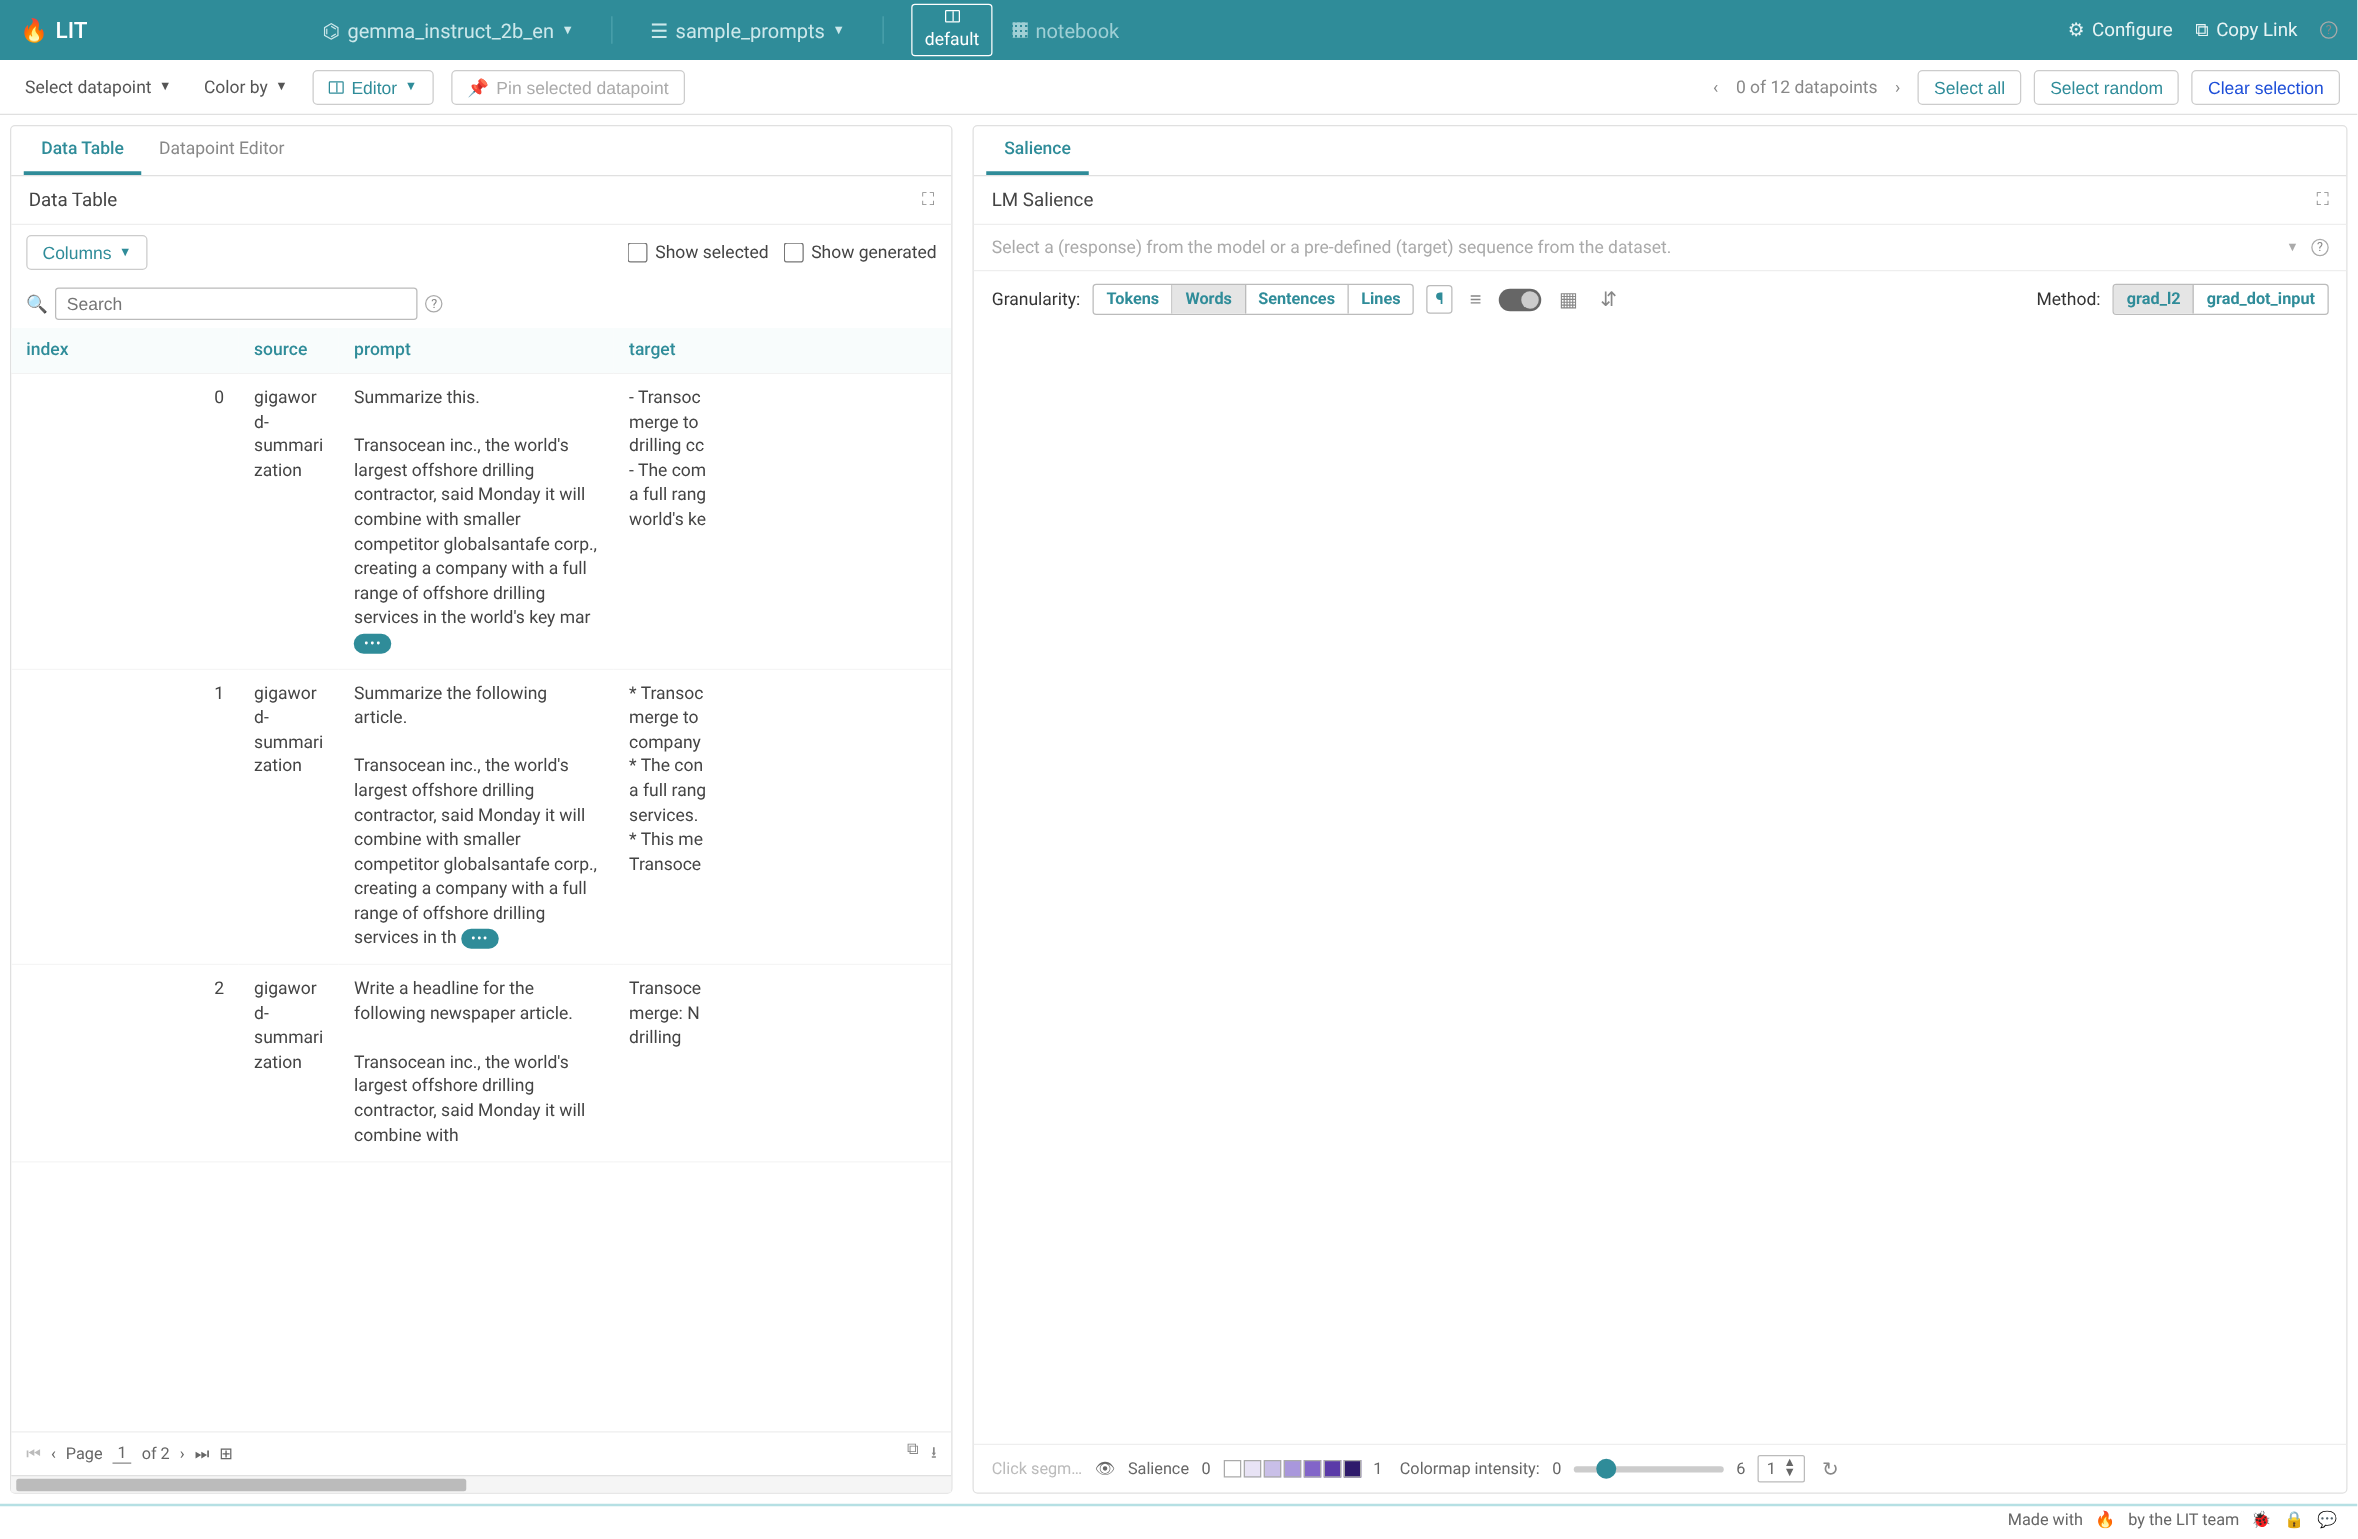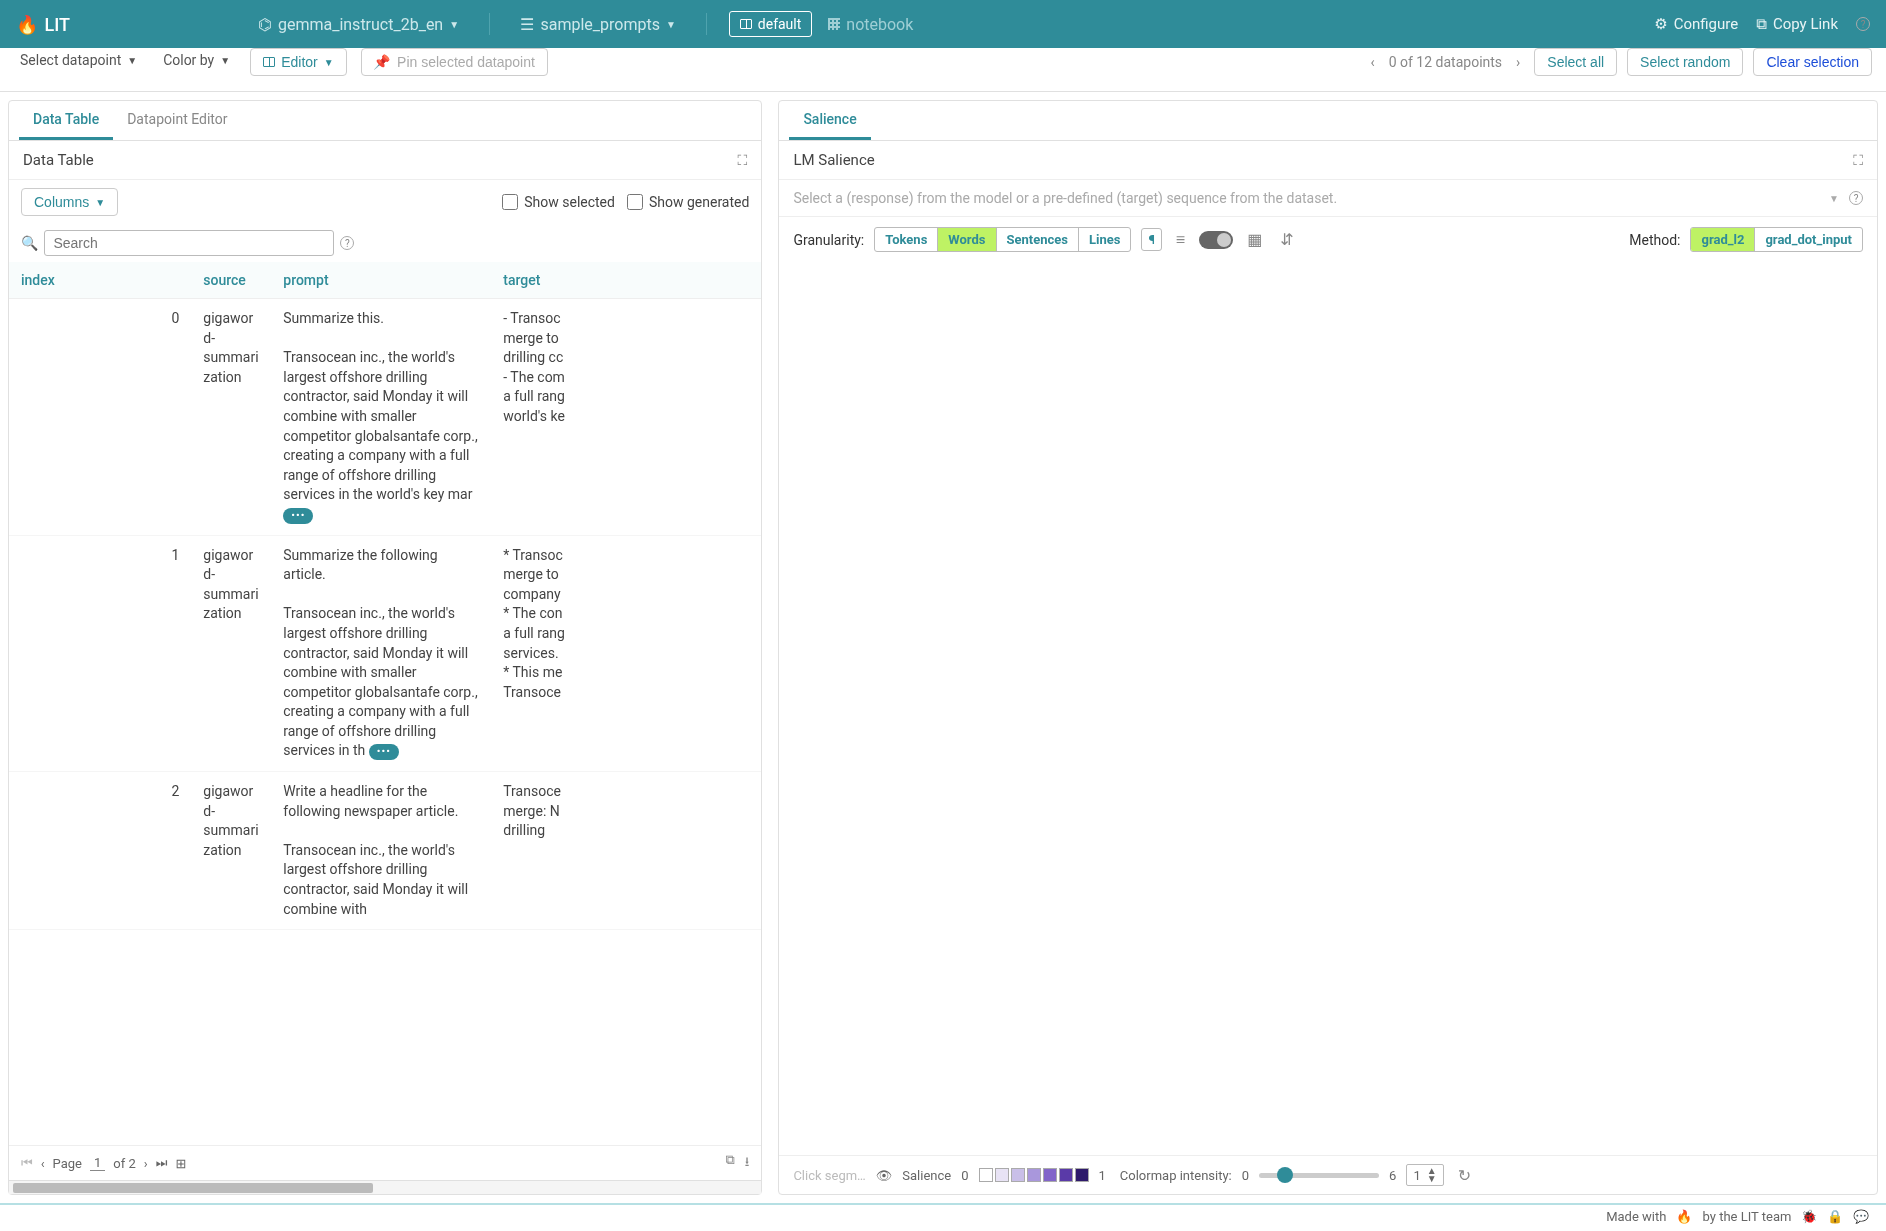--- a/index.html
+++ b/index.html
@@ -3,25 +3,25 @@
 <meta charset="utf-8">
 <style>
 * { box-sizing: border-box; margin: 0; padding: 0; }
 body { font-family: -apple-system, BlinkMacSystemFont, "Segoe UI", Roboto, Arial, sans-serif; font-size: 14px; color: #333; background: #fff; }
 .topbar { background: #2f8c99; height: 48px; display: flex; align-items: center; padding: 0 16px; color: #fff; }
 .brand { font-size: 18px; font-weight: 500; display: flex; align-items: center; gap: 6px; margin-right: 180px; }
 .flame { color: #ff6b1a; }
 .top-segment { display: flex; align-items: center; gap: 8px; color: #cde8eb; }
 .top-dd { display: flex; align-items: center; gap: 6px; padding: 4px 8px; cursor: pointer; font-size: 16px; }
 .top-sep { width: 1px; height: 22px; background: #4fa3ae; margin: 0 14px; }
-.top-btn { border: 1px solid #8fc9d0; padding: 4px 10px; border-radius: 3px; display: flex; align-items: center; gap: 6px; cursor: pointer; }
+.top-btn { border: 1px solid #8fc9d0; padding: 4px 10px; border-radius: 3px; display: flex; align-items: center; gap: 6px; cursor: pointer; flex-direction: column; }
 .top-btn.active { border-color: #fff; color: #fff; }
 .top-right { margin-left: auto; display: flex; align-items: center; gap: 18px; color: #e8f4f5; font-size: 15px; }
 .top-right-item { display: flex; align-items: center; gap: 6px; cursor: pointer; }
-.subbar { height: 44px; border-bottom: 1px solid #e0e0e0; display: flex; align-items: flex-start; padding: 0 14px; gap: 14px; }
+.subbar { height: 44px; border-bottom: 1px solid #e0e0e0; display: flex; align-items: center; padding: 0 14px; gap: 14px; }
 .sub-dd { display: flex; align-items: center; gap: 6px; padding: 4px 6px; cursor: pointer; color: #555; }
 .btn-outline { border: 1px solid #ccc; background: #fff; padding: 5px 12px; border-radius: 4px; cursor: pointer; color: #2f8c99; display: flex; align-items: center; gap: 6px; font-size: 14px; }
 .btn-outline.muted { color: #aaa; }
 .btn-outline:disabled, .btn-outline.disabled { color: #1d4ed8; cursor: default; }
 .sub-right { margin-left: auto; display: flex; align-items: center; gap: 10px; }
 .pager-text { color: #888; font-size: 14px; }
 .chev { color: #888; padding: 0 4px; cursor: pointer; }
 .main { display: flex; height: calc(100vh - 48px - 44px - 28px); }
 .panel { flex: 1; margin: 8px; border: 1px solid #e0e0e0; border-radius: 4px; display: flex; flex-direction: column; min-width: 0; background: #fff; }
 .tabs { display: flex; border-bottom: 1px solid #e0e0e0; padding: 0 10px; }
@@ -41,21 +41,21 @@
 .dtable td { padding: 10px 12px; vertical-align: top; color: #444; border-bottom: 1px solid #f5f5f5; font-size: 14px; line-height: 1.4; }
 .idx-cell { text-align: right; color: #666; }
 .more-pill { display: inline-block; background: #2f8c99; color: #fff; border-radius: 10px; padding: 0 8px; font-size: 11px; line-height: 16px; letter-spacing: 1px; }
 .panel-footer { border-top: 1px solid #eee; padding: 6px 12px; display: flex; align-items: center; gap: 8px; color: #666; font-size: 13px; }
 .footer-icons { margin-left: auto; display: flex; gap: 10px; color: #888; }
 .salience-prompt { color: #aaa; padding: 10px 14px; border-bottom: 1px solid #eee; display: flex; align-items: center; }
 .gran-row { display: flex; align-items: center; padding: 10px 14px; gap: 10px; flex-wrap: wrap; }
 .seg-group { display: inline-flex; border: 1px solid #bbb; border-radius: 3px; overflow: hidden; }
 .seg-btn { padding: 4px 10px; color: #2f8c99; cursor: pointer; border-right: 1px solid #bbb; font-size: 13px; font-weight: bold; }
 .seg-btn:last-child { border-right: none; }
-.seg-btn.active { background: #bef264; }
+.seg-btn.active { background: #e5e5e5; }
 .icon-btn { color: #888; cursor: pointer; padding: 0 4px; font-size: 16px; }
 .toggle { width: 34px; height: 18px; background: #666; border-radius: 10px; position: relative; display: inline-block; }
 .toggle::after { content: ''; position: absolute; width: 14px; height: 14px; background: #ccc; border-radius: 50%; top: 2px; right: 2px; }
 .bottom-bar { border-top: 1px solid #eee; padding: 8px 14px; display: flex; align-items: center; gap: 10px; color: #666; font-size: 13px; }
 .swatch-row { display: flex; gap: 2px; }
 .swatch { width: 14px; height: 14px; border: 1px solid #aaa; }
 .slider { width: 120px; height: 5px; background: #ccc; border-radius: 3px; position: relative; }
 .slider-thumb { width: 16px; height: 16px; background: #2f8c99; border-radius: 50%; position: absolute; top: -6px; left: 18px; }
 .spinner-box { border: 1px solid #bbb; padding: 2px 6px; display: flex; align-items: center; gap: 6px; border-radius: 2px; }
 .status-footer { height: 24px; border-top: 2px solid #b6e0e4; display: flex; align-items: center; justify-content: flex-end; padding: 0 16px; font-size: 13px; color: #666; gap: 10px; }

